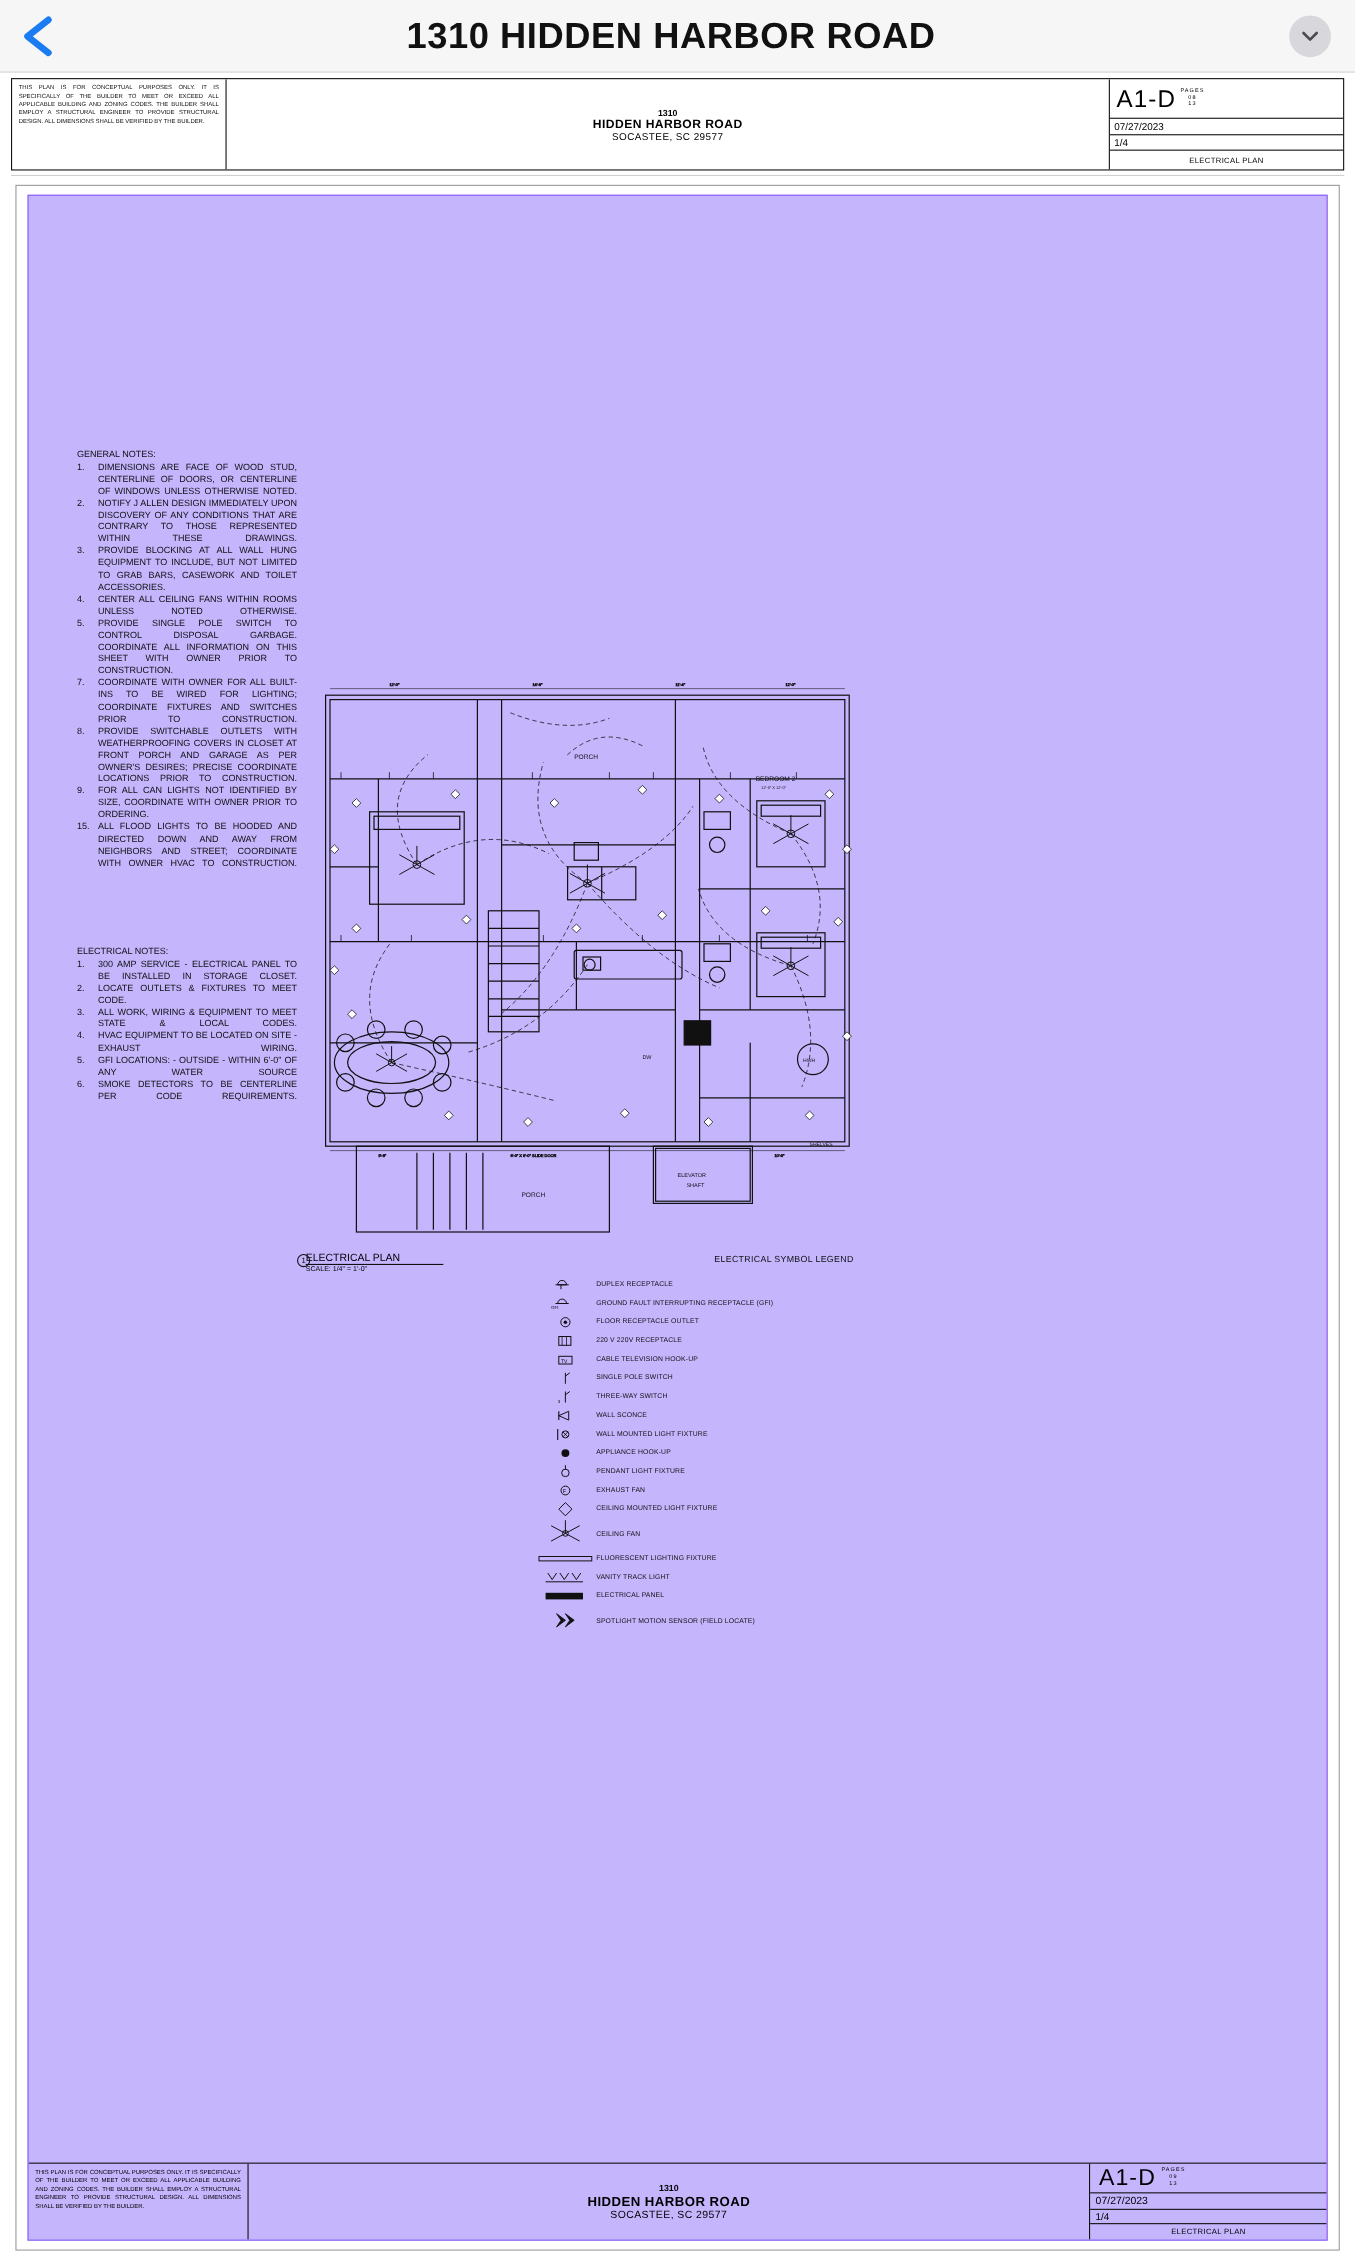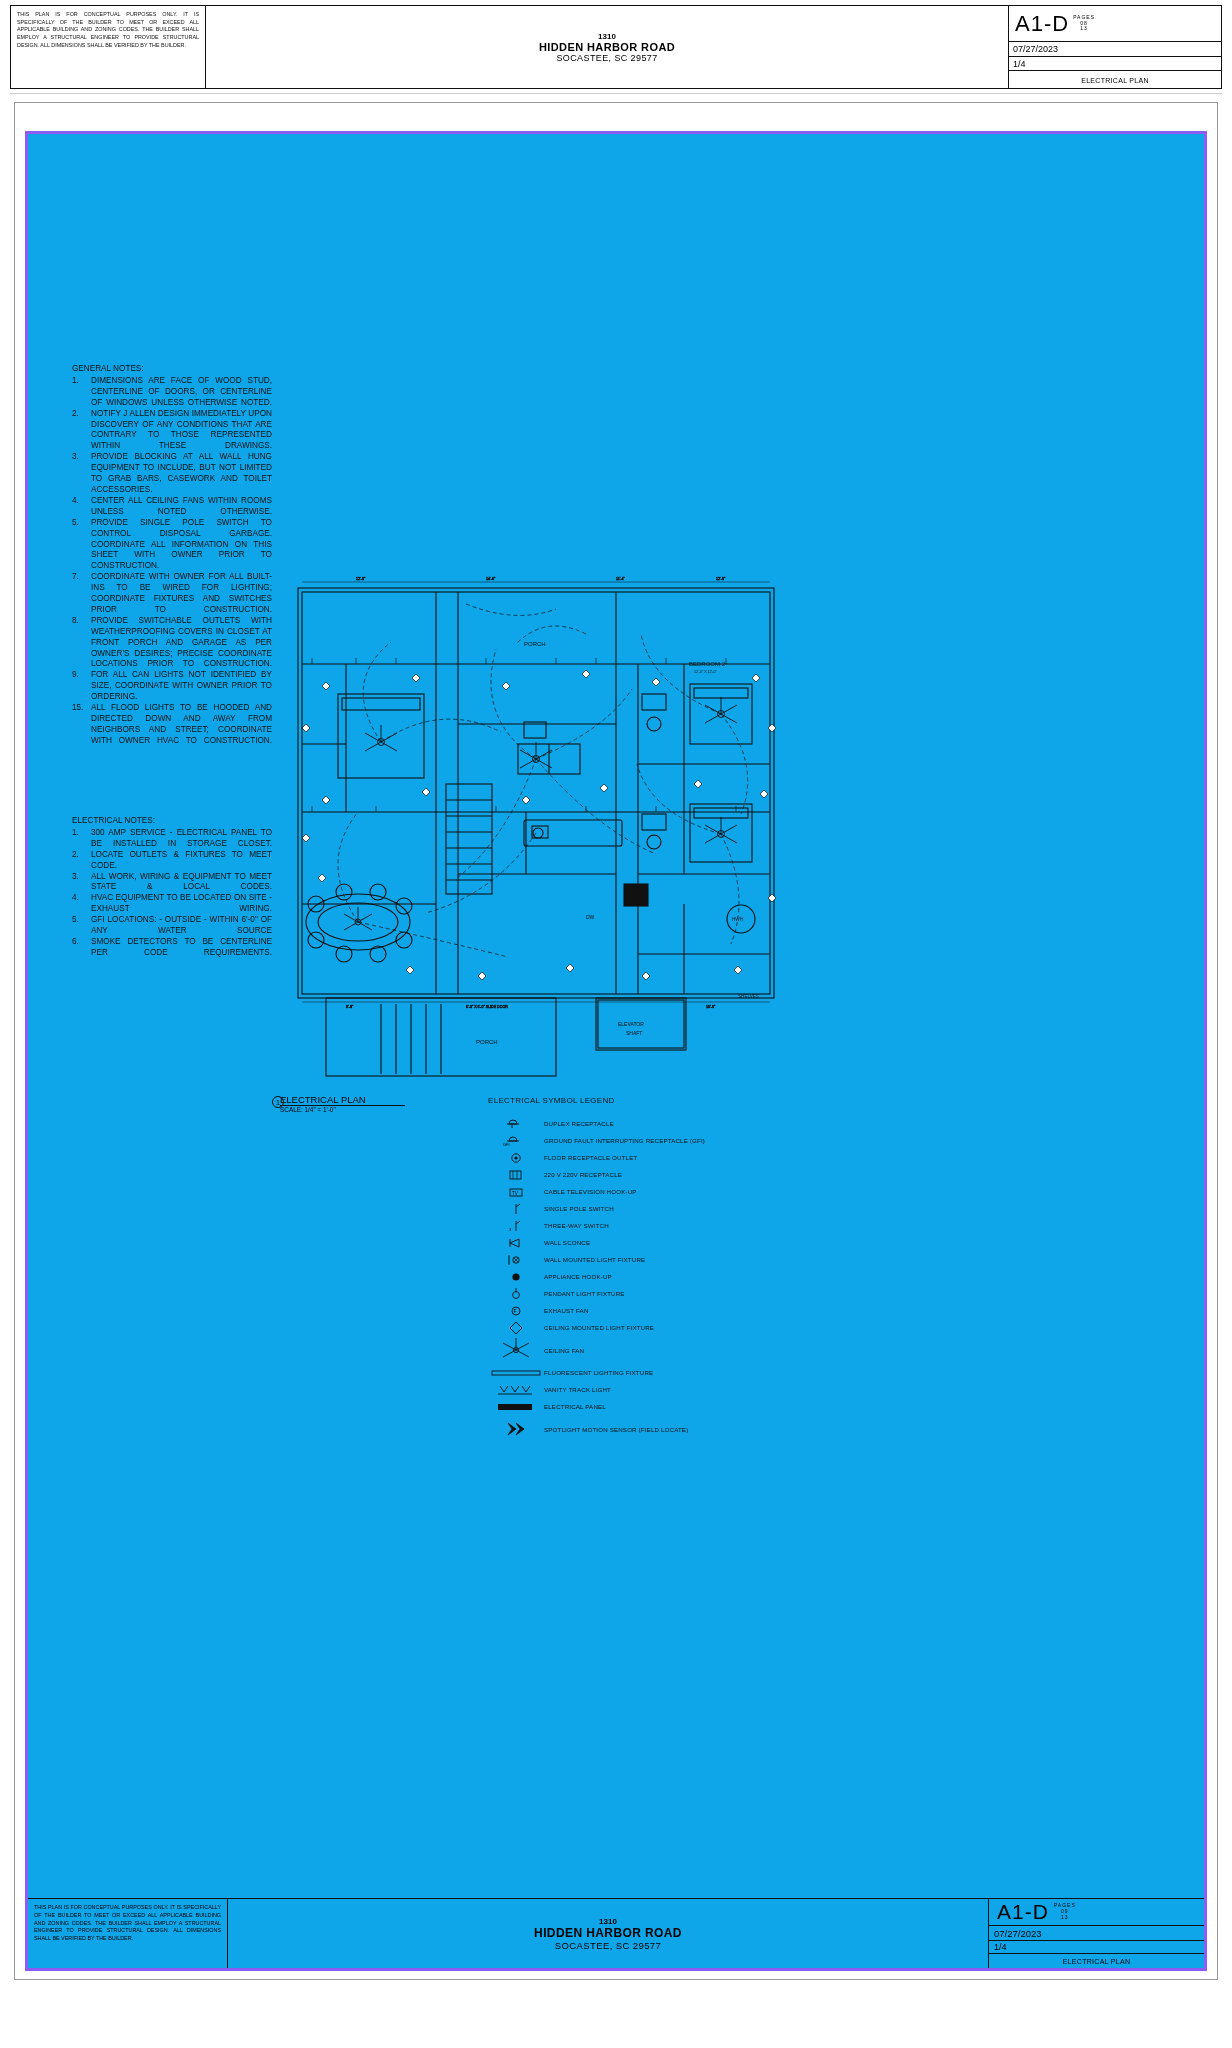--- a/index.html
+++ b/index.html
@@ -128,24 +128,23 @@
   .sheet-wrap {
     position: relative;
     margin: 8px 14px 0 14px;
     height: 1878px;
     border: 1px solid #9a9a9a;
     background: #fff;
   }
   .sheet {
     position: absolute;
     left: 10px; right: 10px; top: 8px; bottom: 8px;
-    border: 3px solid #8b5cf6;
-    background: #0ea5e9;
+    border: 1px solid #8b5cf6;
+    background: #c4b5fd;
     overflow: hidden;
-    margin-top: 20px;
   }
 
   
   .notes {
     position: absolute;
     left: 44px;
     top: 230px;
     width: 200px;
     font-size: 8.2px;
     line-height: 1.33;
@@ -192,21 +191,21 @@
   
   .legend {
     position: absolute;
     left: 460px;
     top: 962px;
     width: 290px;
     font-size: 6.4px;
     color: #111;
   }
   .legend-title {
-    text-align: left;
+    text-align: right;
     font-size: 8px;
     letter-spacing: .3px;
     margin-bottom: 10px;
   }
   .leg-row {
     display: flex;
     align-items: center;
     height: 17px;
   }
   .leg-sym {
@@ -260,20 +259,37 @@
   .tb-plan {
     height: 14px; display: flex; align-items: center; justify-content: center;
     font-size: 7px; letter-spacing: .3px;
   }
 </style>
 </head>
 <body>
 
 <div id="page">
 
+  <div class="header">
+    <div class="back-btn">
+      <span>
+        <svg width="34" height="40" viewBox="0 0 34 40">
+          <polyline points="26,5 7,20 26,35" fill="none" stroke="#1a7cf0" stroke-width="6" stroke-linecap="round" stroke-linejoin="round"></polyline>
+        </svg>
+      </span>
+    </div>
+    <div class="header-title">1310 HIDDEN HARBOR ROAD</div>
+    <div class="chevron-btn">
+      <div class="chevron-circle">
+        <svg width="22" height="22" viewBox="0 0 22 22">
+          <polyline points="5,8 11,14 17,8" fill="none" stroke="#4a4a52" stroke-width="2.4" stroke-linecap="round" stroke-linejoin="round"></polyline>
+        </svg>
+      </div>
+    </div>
+  </div>
 
   <div class="thumb-strip">
     <div class="ts-inner">
       <div class="ts-left">THIS PLAN IS FOR CONCEPTUAL PURPOSES ONLY. IT IS SPECIFICALLY OF THE BUILDER TO MEET OR EXCEED ALL APPLICABLE BUILDING AND ZONING CODES. THE BUILDER SHALL EMPLOY A STRUCTURAL ENGINEER TO PROVIDE STRUCTURAL DESIGN. ALL DIMENSIONS SHALL BE VERIFIED BY THE BUILDER.</div>
       <div class="ts-mid">
         <div class="t1">1310</div>
         <div class="t2">HIDDEN HARBOR ROAD</div>
         <div class="t3">SOCASTEE, SC 29577</div>
       </div>
       <div class="ts-right">

